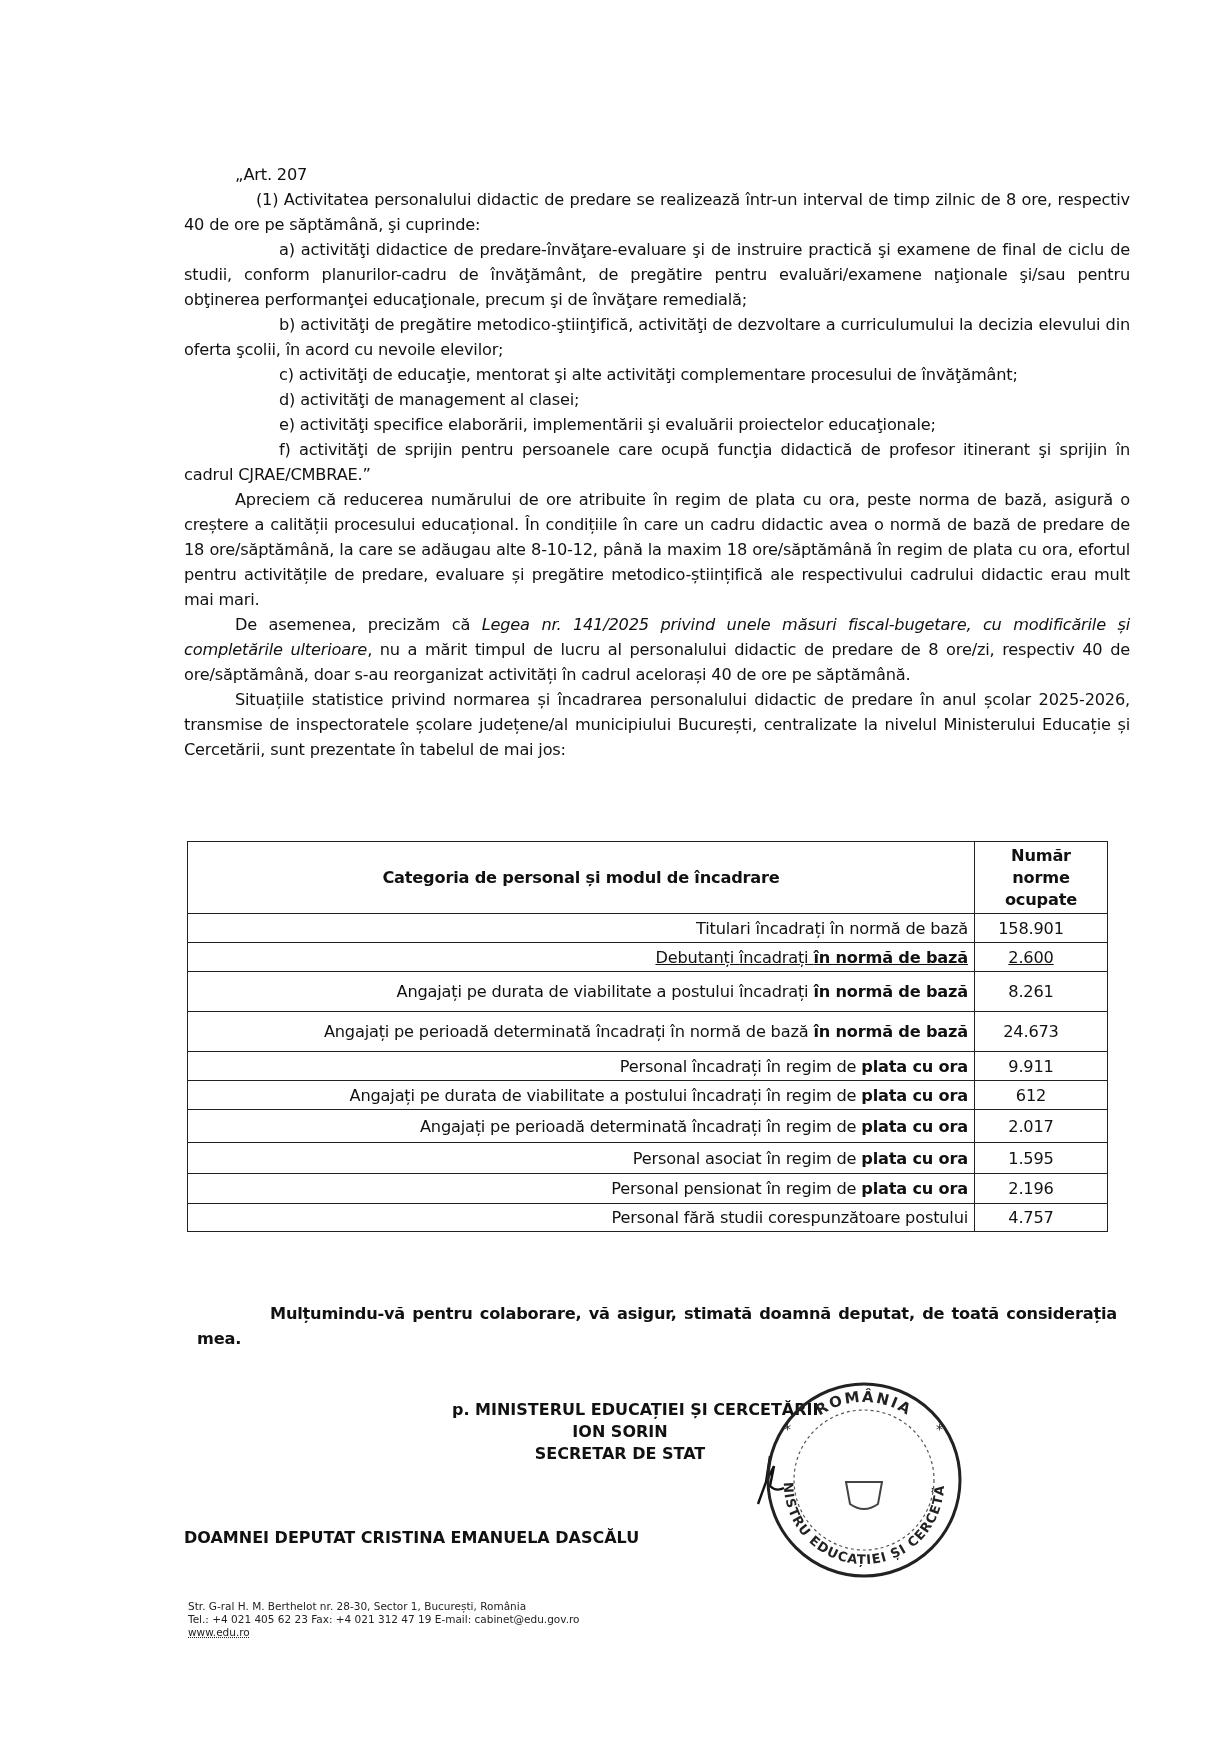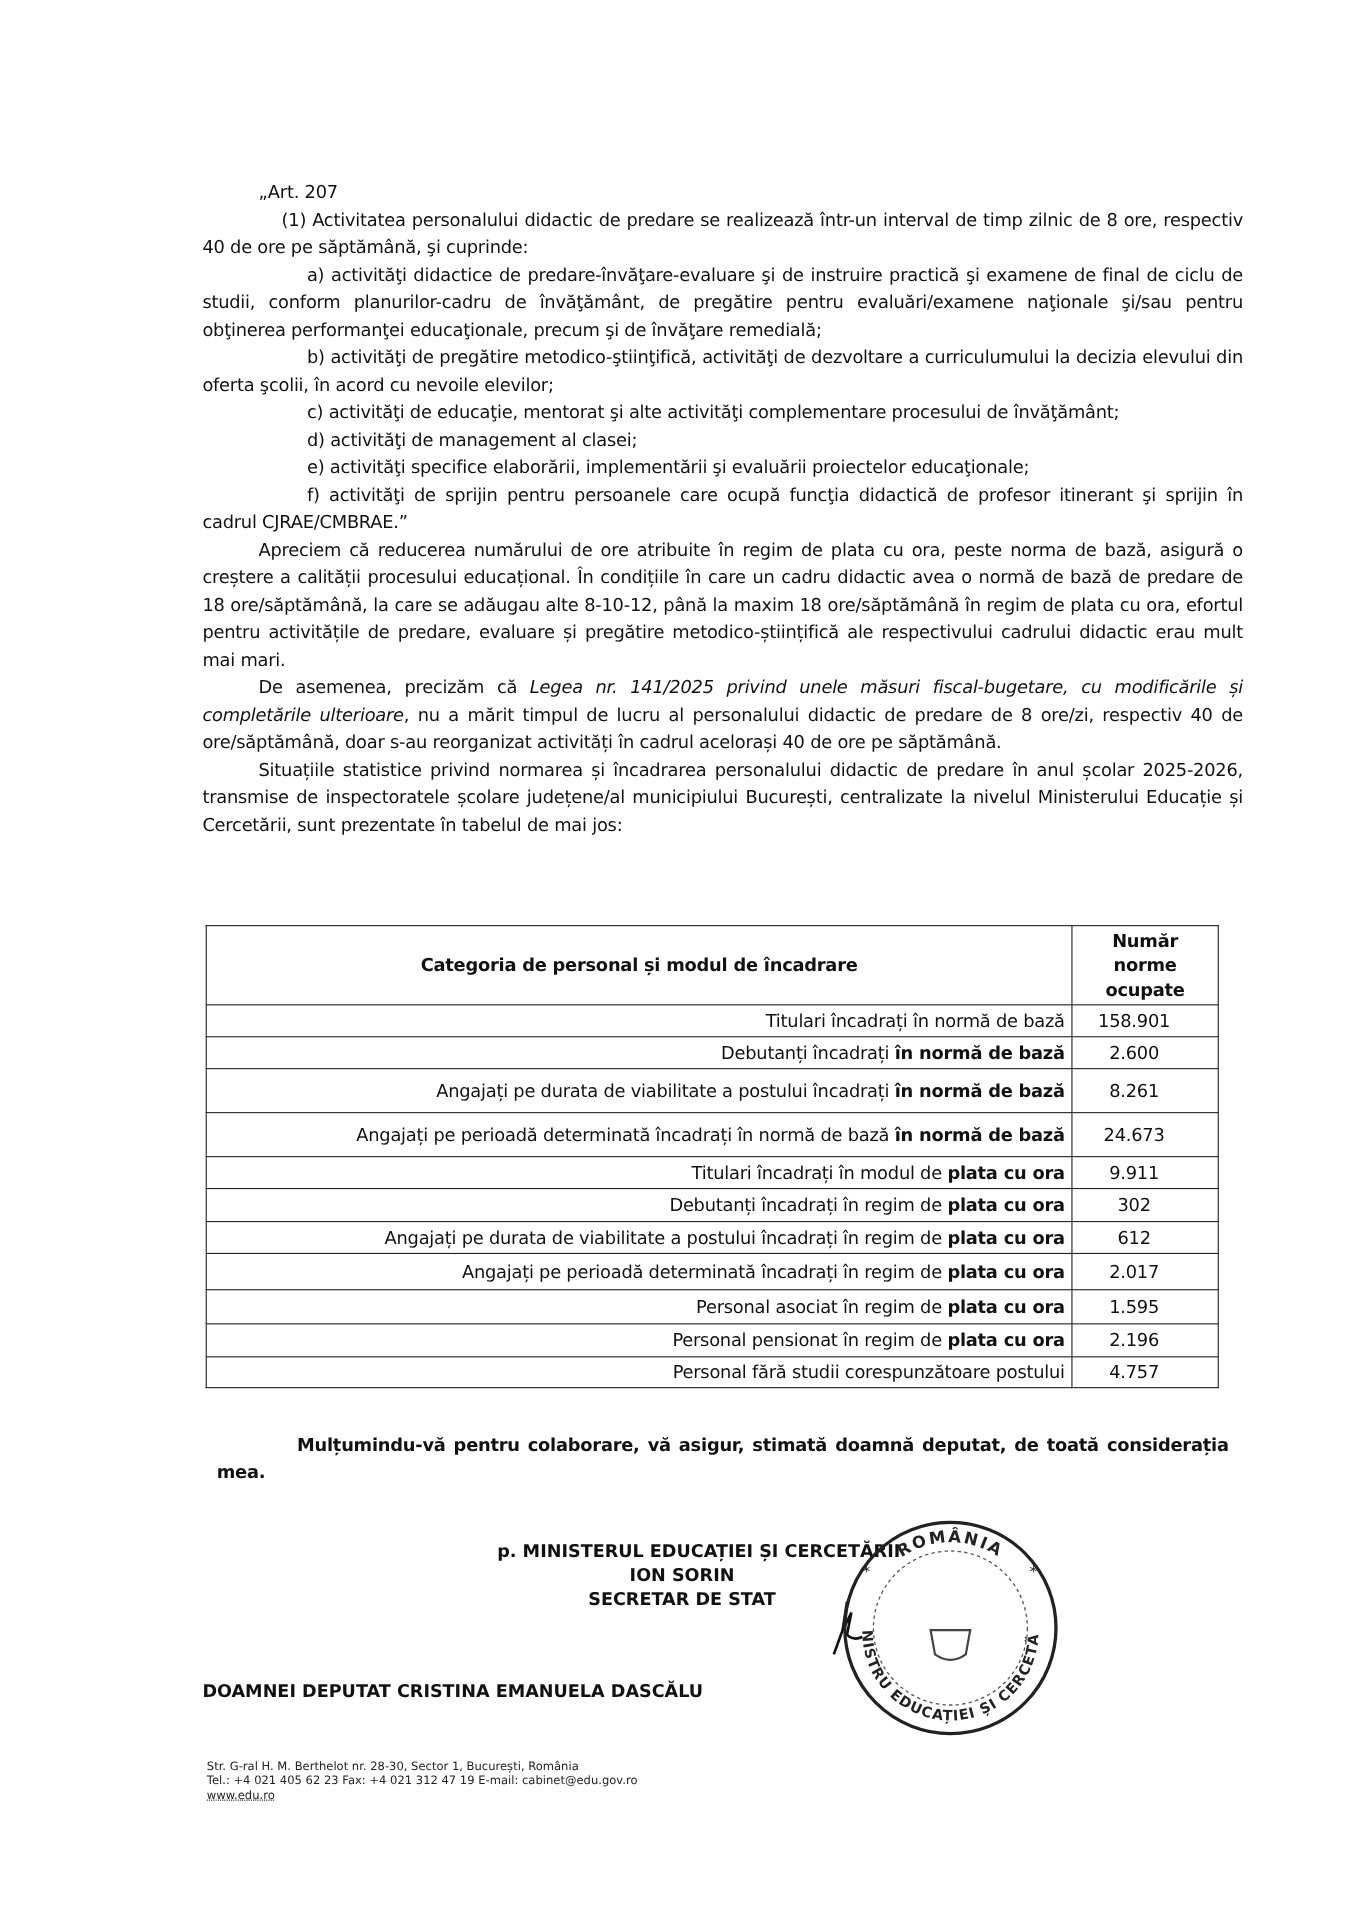--- a/index.html
+++ b/index.html
@@ -82,39 +82,35 @@
           <div>norme</div>
           <div>ocupate</div>
         </th>
       </tr>
     </thead>
     <tbody id="table-body">
         <tr style="height: 29px;">
           <td class="cat"><span>Titulari încadrați în normă de bază</span><span class=""></span></td>
           <td class="num">158.901</td>
         </tr>
-        <tr style="height: 29px;">
+        <tr style="height: 29px; text-decoration: underline;">
           <td class="cat"><span>Debutanți încadrați </span><span class="b">în normă de bază</span></td>
           <td class="num">2.600</td>
         </tr>
         <tr style="height: 40px;">
           <td class="cat"><span>Angajați pe durata de viabilitate a postului încadrați </span><span class="b">în normă de bază</span></td>
           <td class="num">8.261</td>
         </tr>
         <tr style="height: 40px;">
           <td class="cat"><span>Angajați pe perioadă determinată încadrați în normă de bază </span><span class="b">în normă de bază</span></td>
           <td class="num">24.673</td>
         </tr>
         <tr style="height: 29px;">
-          <td class="cat"><span>Titulari încadrați în modul de </span><span class="bi">plata cu ora</span></td>
+          <td class="cat"><span>Personal încadrați în regim de </span><span class="bi">plata cu ora</span></td>
           <td class="num">9.911</td>
-        </tr>
-        <tr style="height: 30px;">
-          <td class="cat"><span>Debutanți încadrați în regim de </span><span class="bi">plata cu ora</span></td>
-          <td class="num">302</td>
         </tr>
         <tr style="height: 29px;">
           <td class="cat"><span>Angajați pe durata de viabilitate a postului încadrați în regim de </span><span class="bi">plata cu ora</span></td>
           <td class="num">612</td>
         </tr>
         <tr style="height: 33px;">
           <td class="cat"><span>Angajați pe perioadă determinată încadrați în regim de </span><span class="bi">plata cu ora</span></td>
           <td class="num">2.017</td>
         </tr>
         <tr style="height: 31px;">

